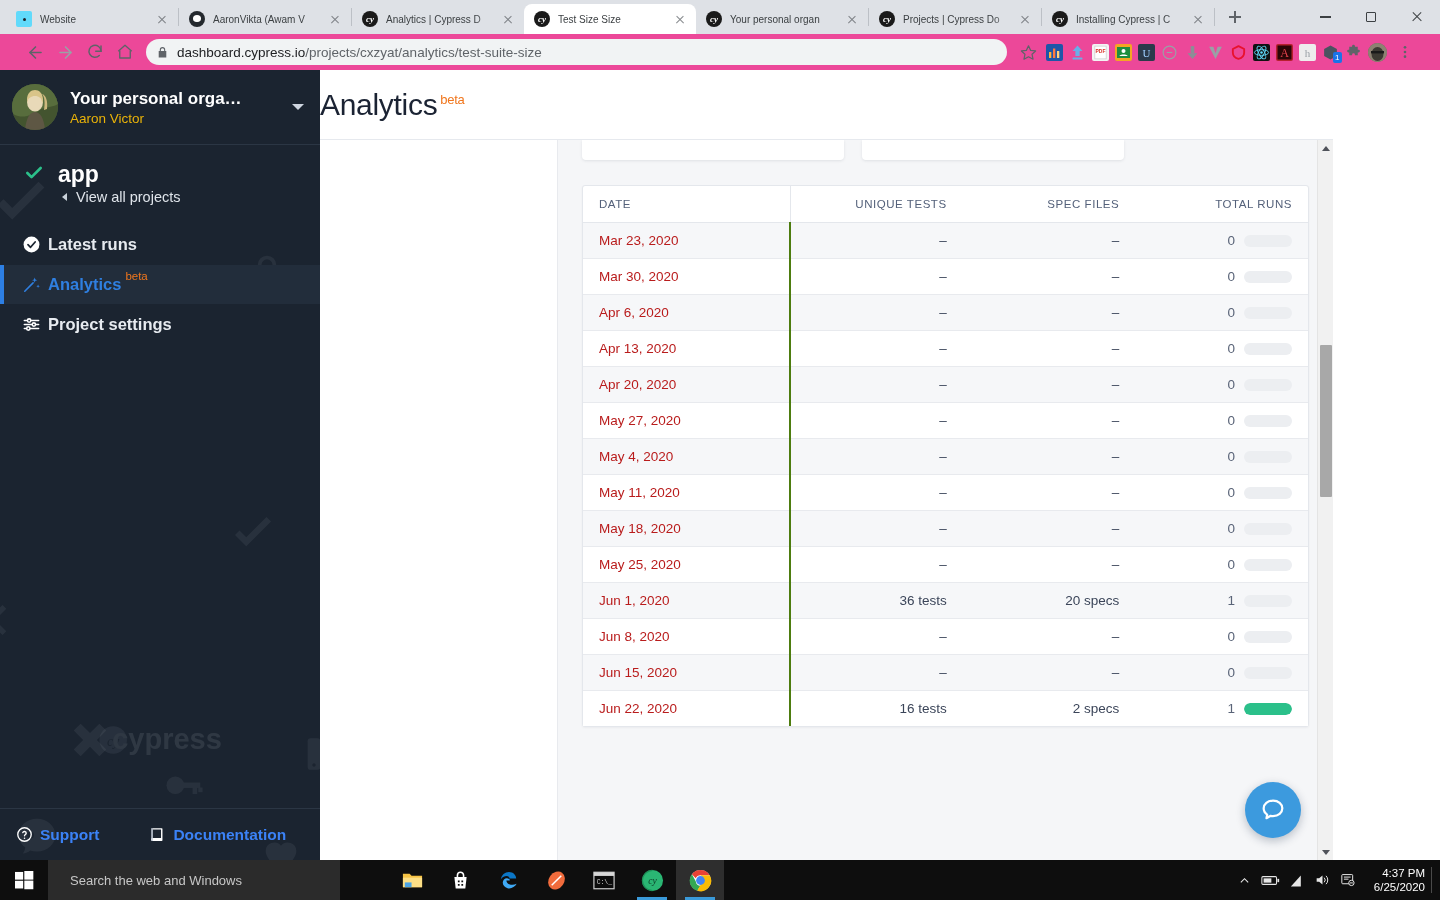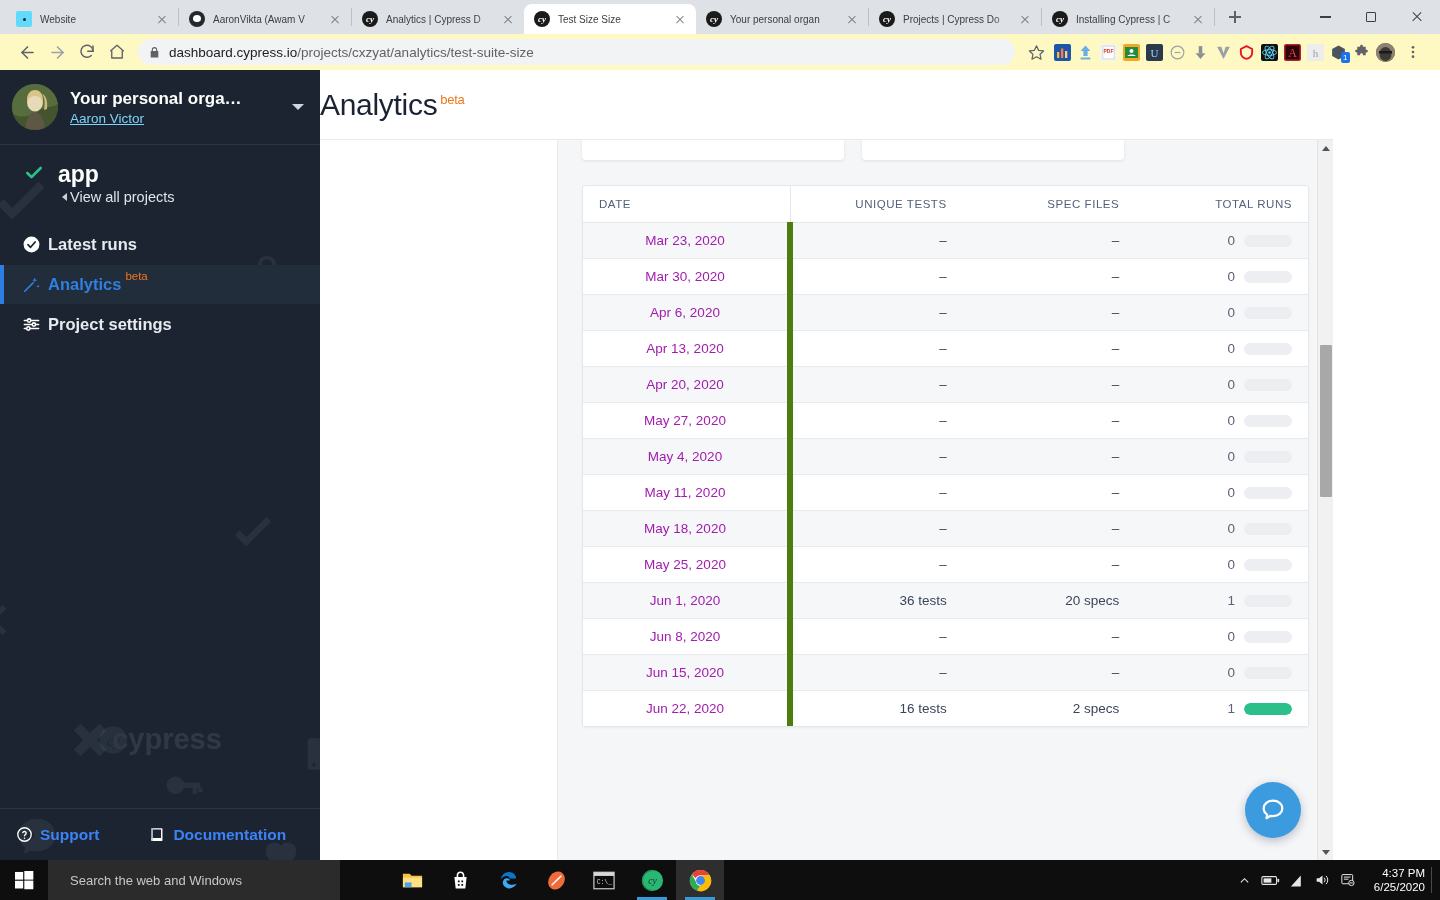--- a/index.html
+++ b/index.html
@@ -43,49 +43,49 @@
   .react-ico::after { content:""; position:absolute; left:6.5px; top:6.5px; width:3px; height:3px; border-radius:50%; background:#20232a; }
 
   #winctrls { position: absolute; right: 0; top: 0; height: 34px; display: flex; }
   .winbtn { width: 46px; height: 34px; display: flex; align-items: center; justify-content: center; }
   .wc-min { width: 11px; height: 1.3px; background: #3c4043; }
   .wc-max { width: 10px; height: 10px; border: 1.3px solid #3c4043; border-radius: 1px; }
   .wc-close { width: 12px; height: 12px; position: relative; }
   .wc-close::before, .wc-close::after { content:""; position:absolute; left:0; top:5.3px; width:12px; height:1.3px; background:#3c4043; }
   .wc-close::before { transform: rotate(45deg); } .wc-close::after { transform: rotate(-45deg); }
 
-  #toolbar { height: 36px; background: #fef9c3; display: flex; align-items: center; padding: 0 12px; }
+  #toolbar { height: 36px; background: #ec4899; display: flex; align-items: center; padding: 0 20px; }
   .tb-btn { width: 30px; height: 30px; display: flex; align-items: center; justify-content: center; color: #5f6368; flex: 0 0 auto; }
   #omnibox {
     flex: 1; height: 26px; background: #f1f3f4; border-radius: 13px;
     display: flex; align-items: center; padding: 0 10px; margin: 0 6px; min-width: 0;
   }
   #url-text { font-size: 13.5px; color: #202124; white-space: nowrap; overflow: hidden; }
   #url-text .dim { color: #5f6368; }
   .ext-ico { width: 17px; height: 17px; margin: 0 3px; flex: 0 0 auto; border-radius: 2px; position: relative; }
 
   
   #app { width: 1333px; height: 790px; display: flex; position: relative; background: #fff; }
 
   
   #sidebar { width: 320px; flex: 0 0 320px; background: #1b2430; color: #fff; position: relative; display: flex; flex-direction: column; }
   #sidebar-pattern { position: absolute; inset: 0; overflow: hidden; pointer-events: none; }
   #sidebar-pattern svg { position: absolute; opacity: .07; fill: #d5dce6; }
   #org-header { display: flex; align-items: center; padding: 14px 16px 14px 12px; position: relative; z-index: 2; }
   #avatar { width: 46px; height: 46px; border-radius: 50%; flex: 0 0 46px; overflow: hidden; background: #4a5a44; }
   #org-meta { margin-left: 12px; min-width: 0; flex: 1; }
   #org-name { font-size: 17px; font-weight: bold; color: #fff; white-space: nowrap; overflow: hidden; }
-  #org-user { font-size: 13.5px; color: #7dd3fc; margin-top: 2px; text-decoration: underline; }
+  #org-user { font-size: 13.5px; color: #eab308; margin-top: 2px; }
   #org-caret { width: 0; height: 0; border-left: 6px solid transparent; border-right: 6px solid transparent; border-top: 6px solid #cfd6e0; margin-left: 6px; flex: 0 0 12px; }
   #sb-divider { height: 1px; background: #2b3644; position: relative; z-index: 2; }
 
   #project-block { padding: 16px 0 20px 24px; position: relative; z-index: 2; }
   #project-row { display: flex; align-items: center; }
   #project-name { font-size: 23px; font-weight: bold; margin-left: 14px; color: #fff; }
-  #view-all { display: flex; align-items: center; margin-left: 38px; margin-top: 1px; }
+  #view-all { display: flex; align-items: center; margin-left: 38px; margin-top: 1px; gap: 6px; }
   #view-all-caret { width: 0; height: 0; border-top: 4.5px solid transparent; border-bottom: 4.5px solid transparent; border-right: 5.5px solid #c9d1da; margin-right: 3px; }
   #view-all-label { font-size: 14.5px; color: #dfe4ea; }
 
   .nav-item { height: 39px; display: flex; align-items: center; padding-left: 20px; position: relative; z-index: 2; color: #e7ebf0; }
   .nav-item + .nav-item { margin-top: 1px; }
   .nav-item .nav-ico { width: 22px; flex: 0 0 22px; display: flex; align-items: center; justify-content: center; }
   .nav-item .nav-label { font-size: 16.5px; font-weight: bold; margin-left: 6px; }
   .nav-item.active { background: #222d3b; color: #2f7fe0; }
   .nav-item.active::before { content: ""; position: absolute; left: 0; top: 0; bottom: 0; width: 4px; background: #2d7fe4; }
   .beta-tag { font-size: 11.5px; color: #f0761d; margin-left: 4px; align-self: flex-start; margin-top: 5px; font-weight: normal; }
@@ -115,21 +115,21 @@
   #panel-b { flex: 0 0 262px; }
 
   #table-card { margin-top: 25px; background: #fff; border: 1px solid #e4e7ec; border-radius: 3px; box-shadow: 0 1px 2px rgba(30,40,60,.05); }
   table { width: 100%; border-collapse: collapse; table-layout: fixed; }
   thead th {
     font-size: 11.5px; letter-spacing: .55px; color: #54617a; font-weight: normal;
     text-transform: uppercase; padding: 12px 16px; text-align: right; border-bottom: 1px solid #e4e7ec;
   }
   thead th.col-date { text-align: left; border-right: 1px solid #e4e7ec; width: 207px; }
   tbody td { font-size: 13.5px; color: #3b4559; padding: 10px 16px; text-align: right; border-bottom: 1px solid #e8eaee; height: 34px; }
-  tbody td.col-date { text-align: center; border-right: 6px solid #4d7c0f; color: #a21caf; }
+  tbody td.col-date { text-align: left; border-right: 2px solid #4d7c0f; color: #b91c1c; }
   tbody tr:nth-child(odd) td { background: #f6f7f9; }
   tbody tr:nth-child(even) td { background: #ffffff; }
   tbody tr:last-child td { border-bottom: none; }
   td.col-runs { padding-right: 16px; }
   .runs-cell { display: flex; align-items: center; justify-content: flex-end; gap: 9px; }
   .runs-num { color: #5a6478; }
   .runs-bar { width: 48px; height: 12px; border-radius: 6px; background: #eceef1; position: relative; overflow: hidden; }
   .runs-bar > i { display: block; height: 100%; border-radius: 6px; background: #2bc08a; }
 
   

